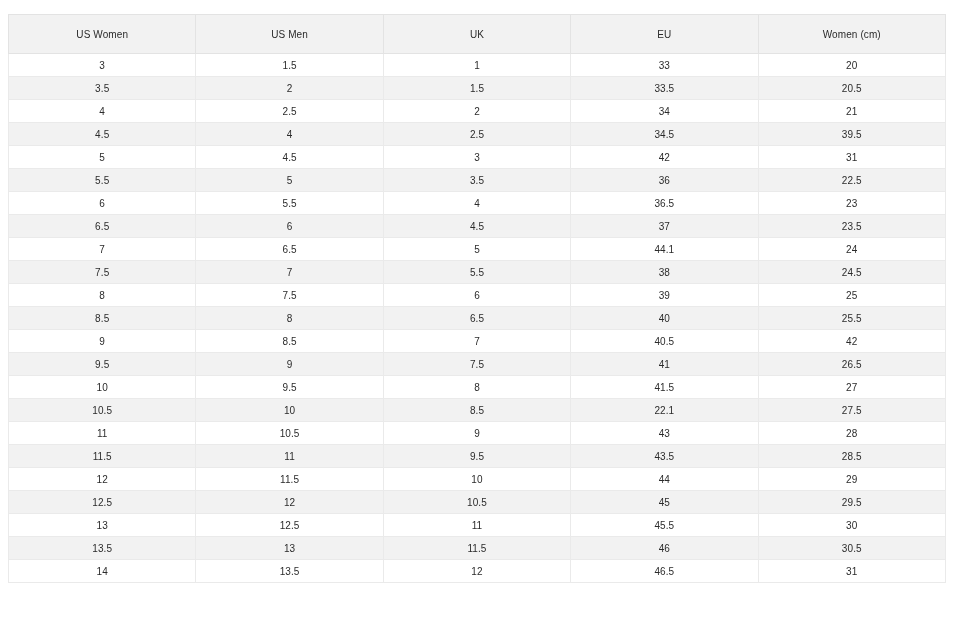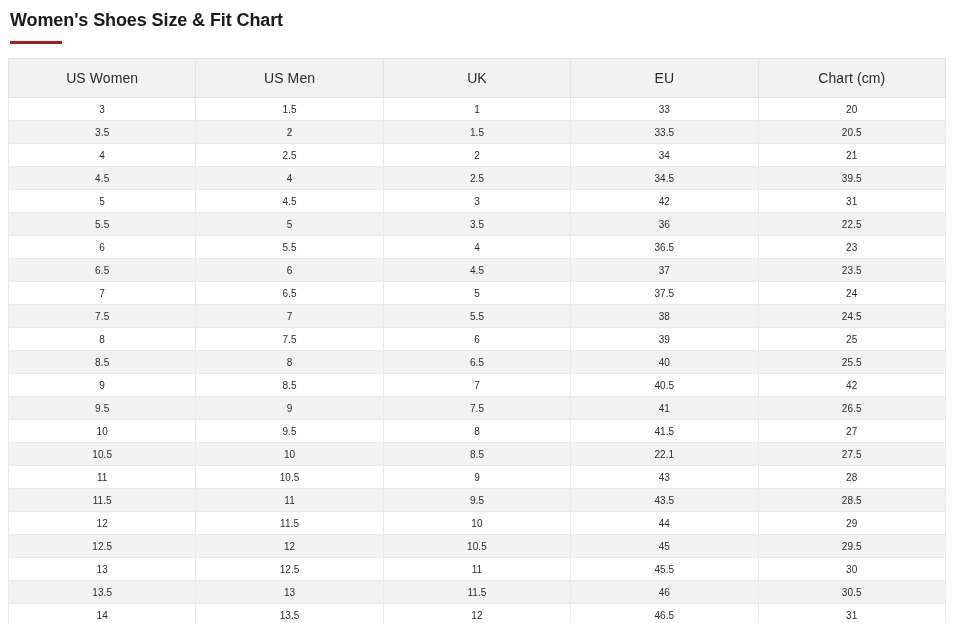--- a/index.html
+++ b/index.html
@@ -42,21 +42,21 @@
     box-sizing: border-box;
   }
   table.size-chart {
     border-collapse: collapse;
     width: 938px;
     table-layout: fixed;
   }
   table.size-chart th {
     background: #f2f2f2;
     color: #2b2b2b;
-    font-size: 14px;
+    font-size: 10px;
     font-weight: normal;
     text-align: center;
     padding: 8px 4px;
     border: 1px solid #e3e3e3;
     height: 22px;
     letter-spacing: 0.1px;
   }
   table.size-chart td {
     font-size: 10px;
     text-align: center;
@@ -71,34 +71,30 @@
   }
   table.size-chart tbody tr:nth-child(even) td {
     background: #f2f2f2;
   }
 </style>
 </head>
 <body>
 
 <div class="page">
 
-  <div class="title-block">
-    <h1 class="page-title">Women's Shoes Size &amp; Fit Chart</h1>
-    <div class="title-rule"></div>
-  </div>
 
   <div class="table-wrap">
     <table class="size-chart">
       <thead>
         <tr>
           <th>US Women</th>
           <th>US Men</th>
           <th>UK</th>
           <th>EU</th>
-          <th>Chart (cm)</th>
+          <th>Women (cm)</th>
         </tr>
       </thead>
       <tbody id="table-body">
           <tr>
             <td>3</td>
             <td>1.5</td>
             <td>1</td>
             <td>33</td>
             <td>20</td>
           </tr>
@@ -148,21 +144,21 @@
             <td>6.5</td>
             <td>6</td>
             <td>4.5</td>
             <td>37</td>
             <td>23.5</td>
           </tr>
           <tr>
             <td>7</td>
             <td>6.5</td>
             <td>5</td>
-            <td>37.5</td>
+            <td>44.1</td>
             <td>24</td>
           </tr>
           <tr>
             <td>7.5</td>
             <td>7</td>
             <td>5.5</td>
             <td>38</td>
             <td>24.5</td>
           </tr>
           <tr>

